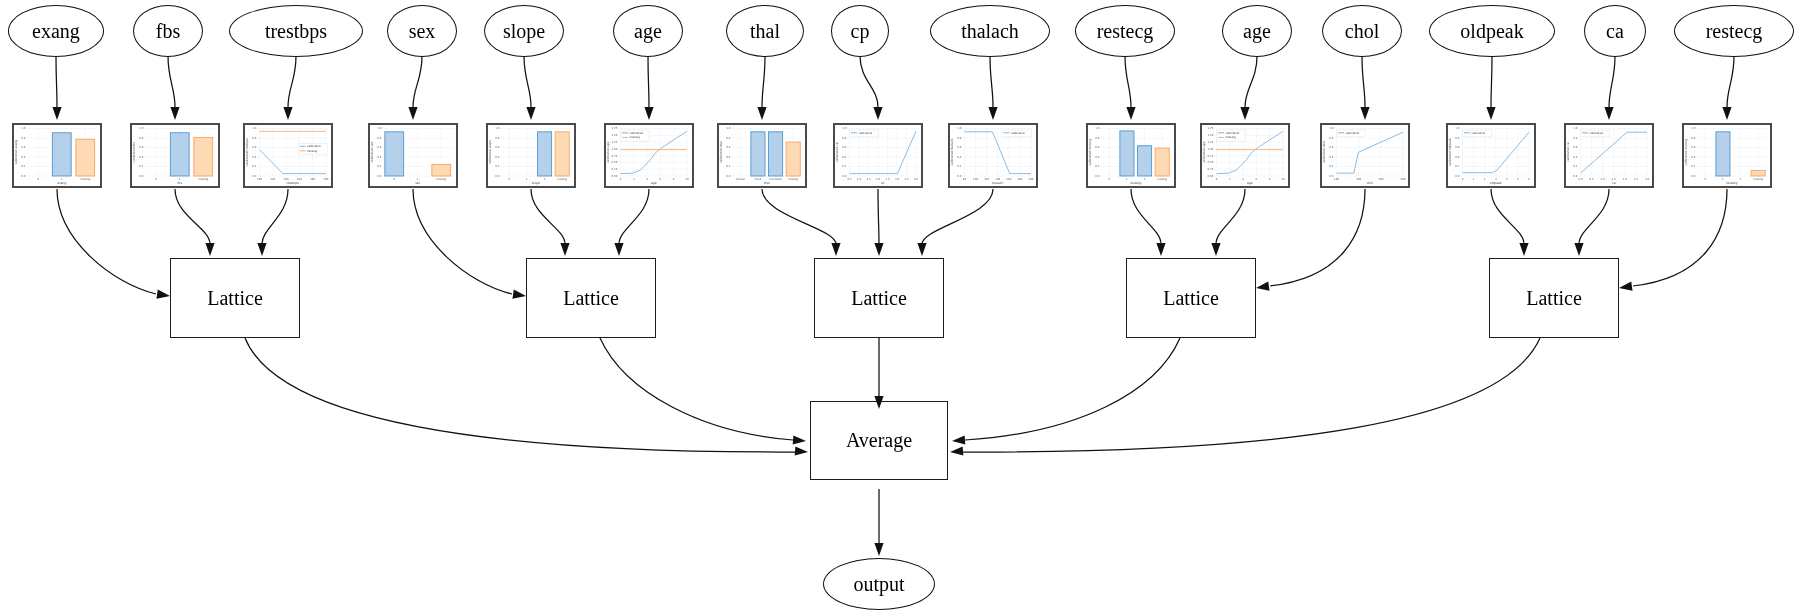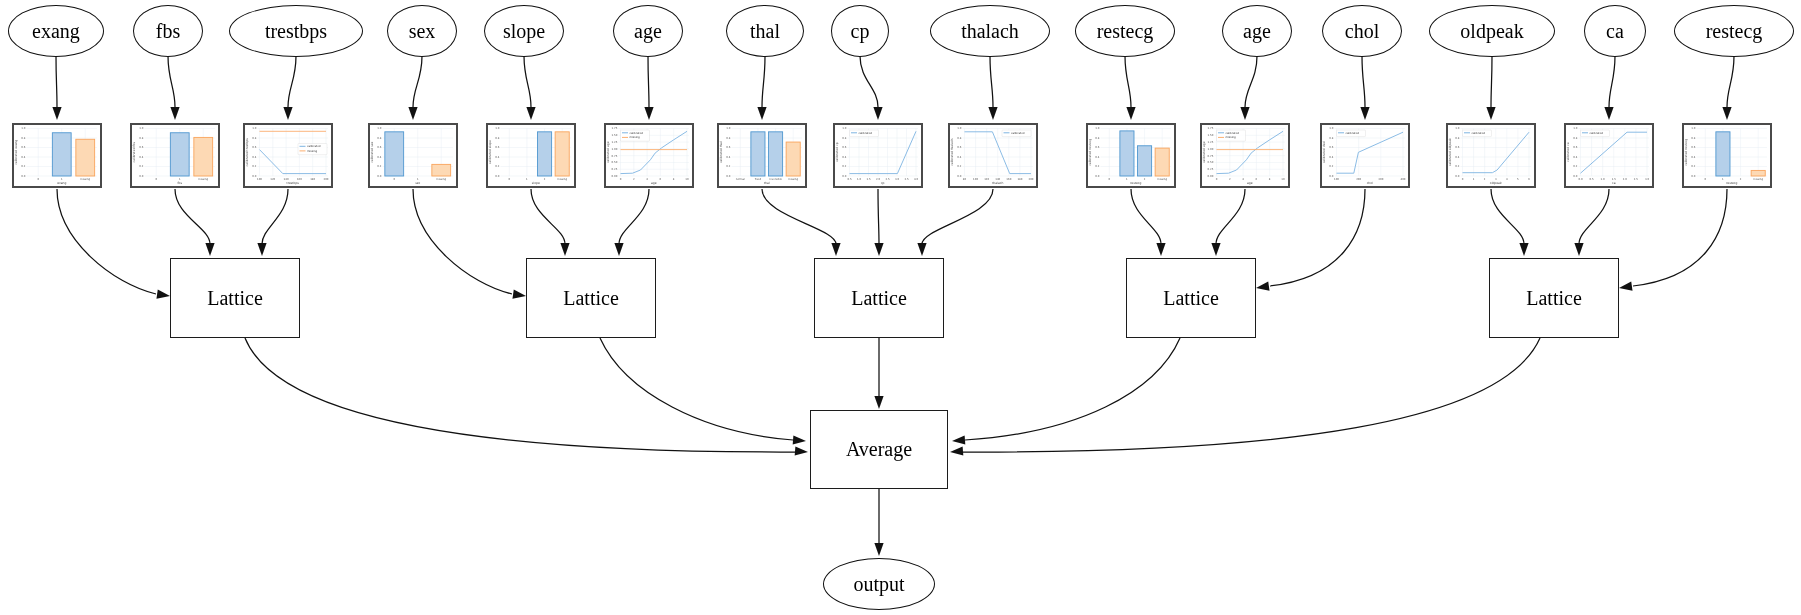--- a/index.html
+++ b/index.html
@@ -580,21 +580,21 @@
       <div class="rectnode" style="left: 814px; top: 258px; width: 130px; height: 80px;">
         <span>Lattice</span>
       </div>
       <div class="rectnode" style="left: 1126px; top: 258px; width: 130px; height: 80px;">
         <span>Lattice</span>
       </div>
       <div class="rectnode" style="left: 1489px; top: 258px; width: 130px; height: 80px;">
         <span>Lattice</span>
       </div>
     </div>
-  <div id="average-node" class="rectnode" style="left: 810px; top: 410px; width: 138px; height: 79px;">
+  <div id="average-node" class="rectnode" style="left: 810px; top: 401px; width: 138px; height: 79px;">
     <span>Average</span>
   </div>
   <div id="output-node" class="ellipse" style="left: 823px; top: 558px; width: 112px; height: 52px;">
     <span>output</span>
   </div>
   <svg id="edges" width="1801" height="615">
       <g>
         <path d="M56,56 C56,80 57,88 57,107" fill="none" stroke="#111111" stroke-width="1.25"></path>
         <polygon points="57,120 52.4,107 61.6,107" fill="#111111"></polygon>
       </g>

